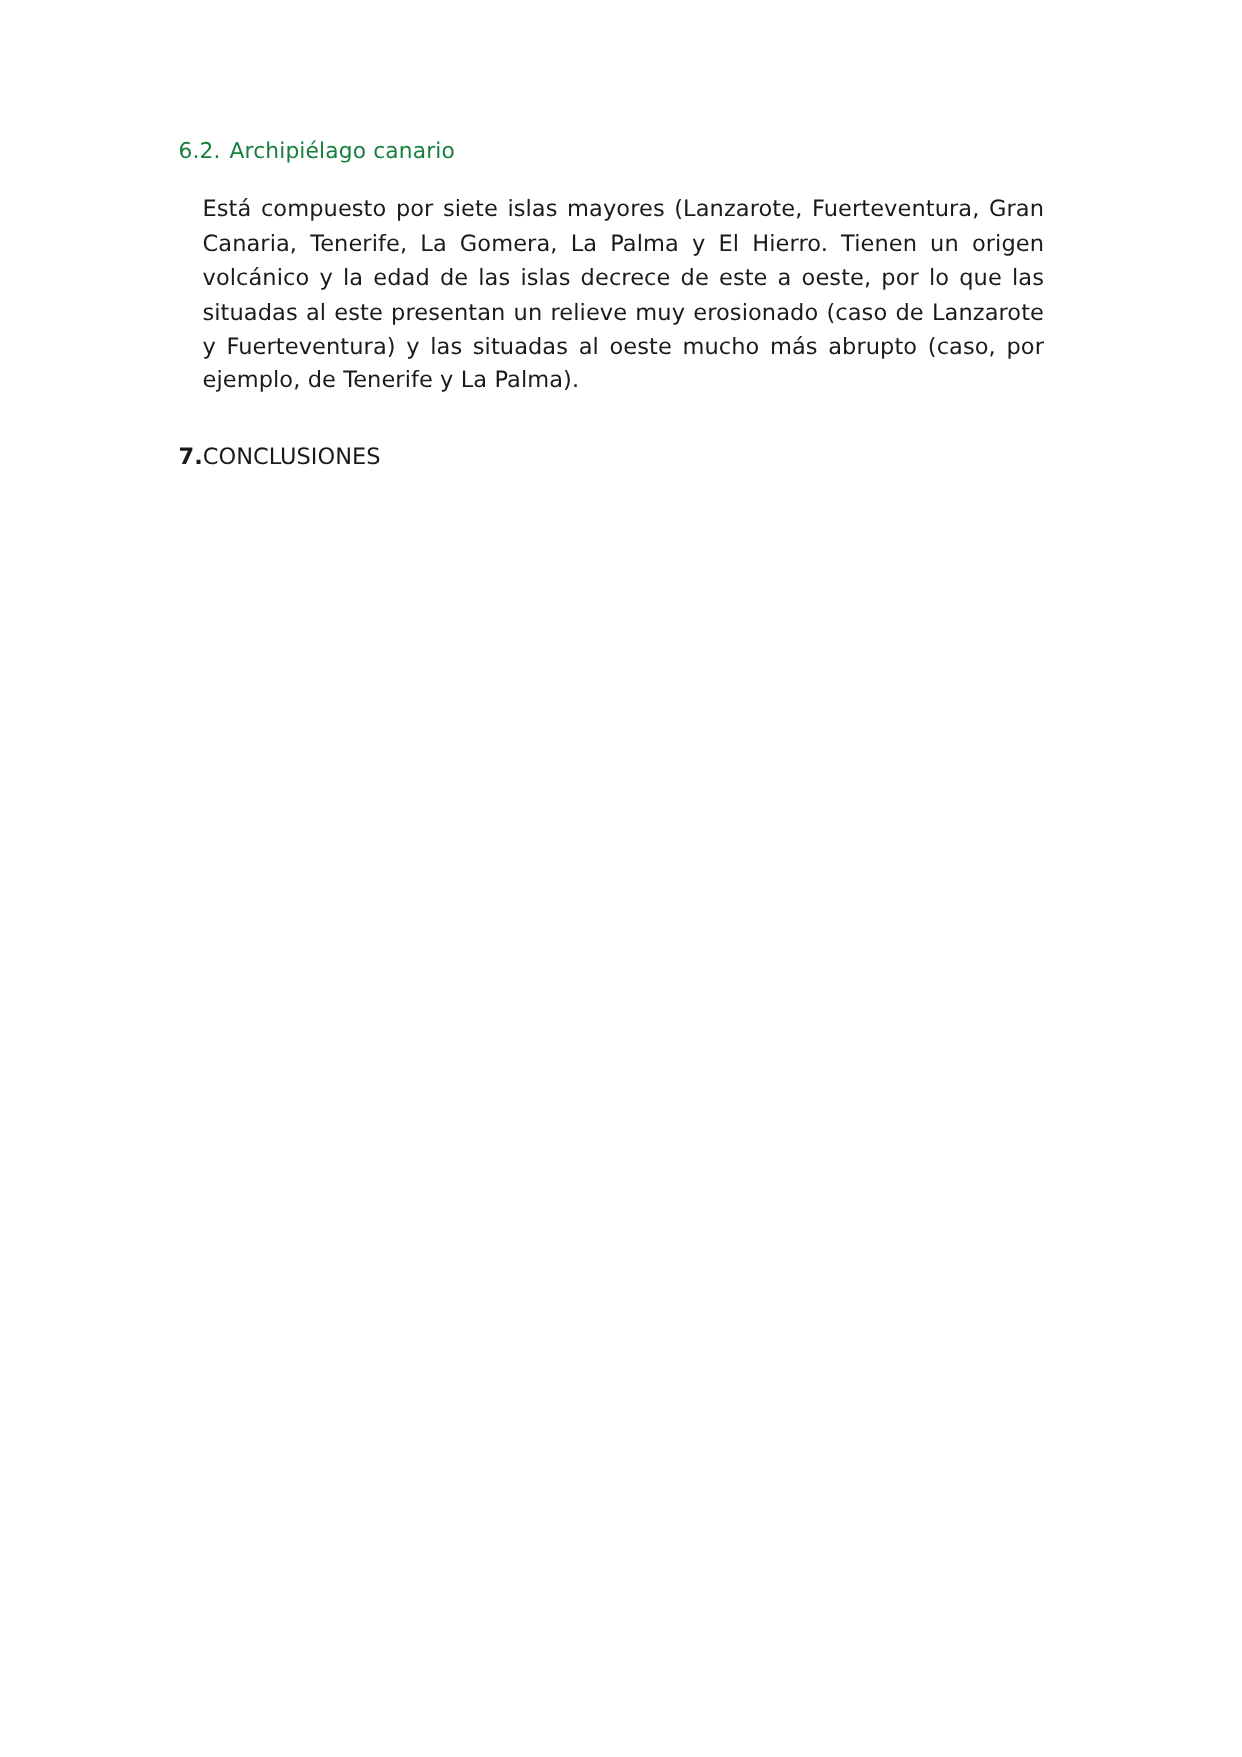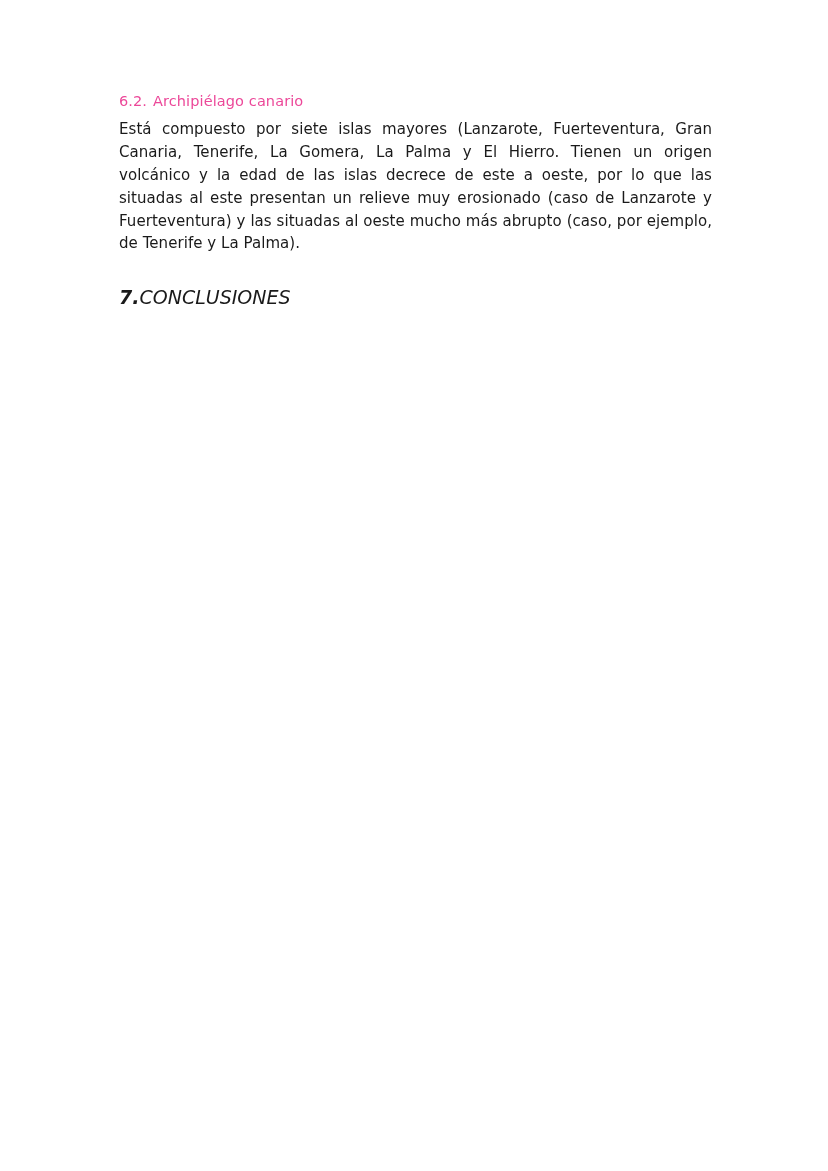--- a/index.html
+++ b/index.html
@@ -25,43 +25,42 @@
     position: absolute;
     left: 119px;
     top: 90px;
     width: 593px;
   }
   .heading-sub {
     font-size: 14.5px;
     line-height: 1.55;
     margin: 0 0 6px 0;
     font-weight: 400;
-    color: #ec4899;
+    color: #15803d;
     letter-spacing: 0.1px;
   }
   .heading-sub .num {
     display: inline-block;
     min-width: 34px;
   }
   .para {
     font-size: 15px;
     line-height: 1.52;
     text-align: justify;
     text-justify: inter-word;
-    margin: 0;
+    margin: 16px;
     color: #1a1a1a;
     letter-spacing: 0.05px;
   }
   .heading-main {
-    font-size: 19px;
+    font-size: 15px;
     line-height: 1.5;
     margin: 28px 0 0 0;
     color: #1a1a1a;
     font-weight: 400;
-    font-style: italic;
   }
   .heading-main .num {
     font-weight: 700;
   }
   .heading-main .txt {
     font-weight: 400;
   }
   .para-block {
     margin-top: 30px;
   }

